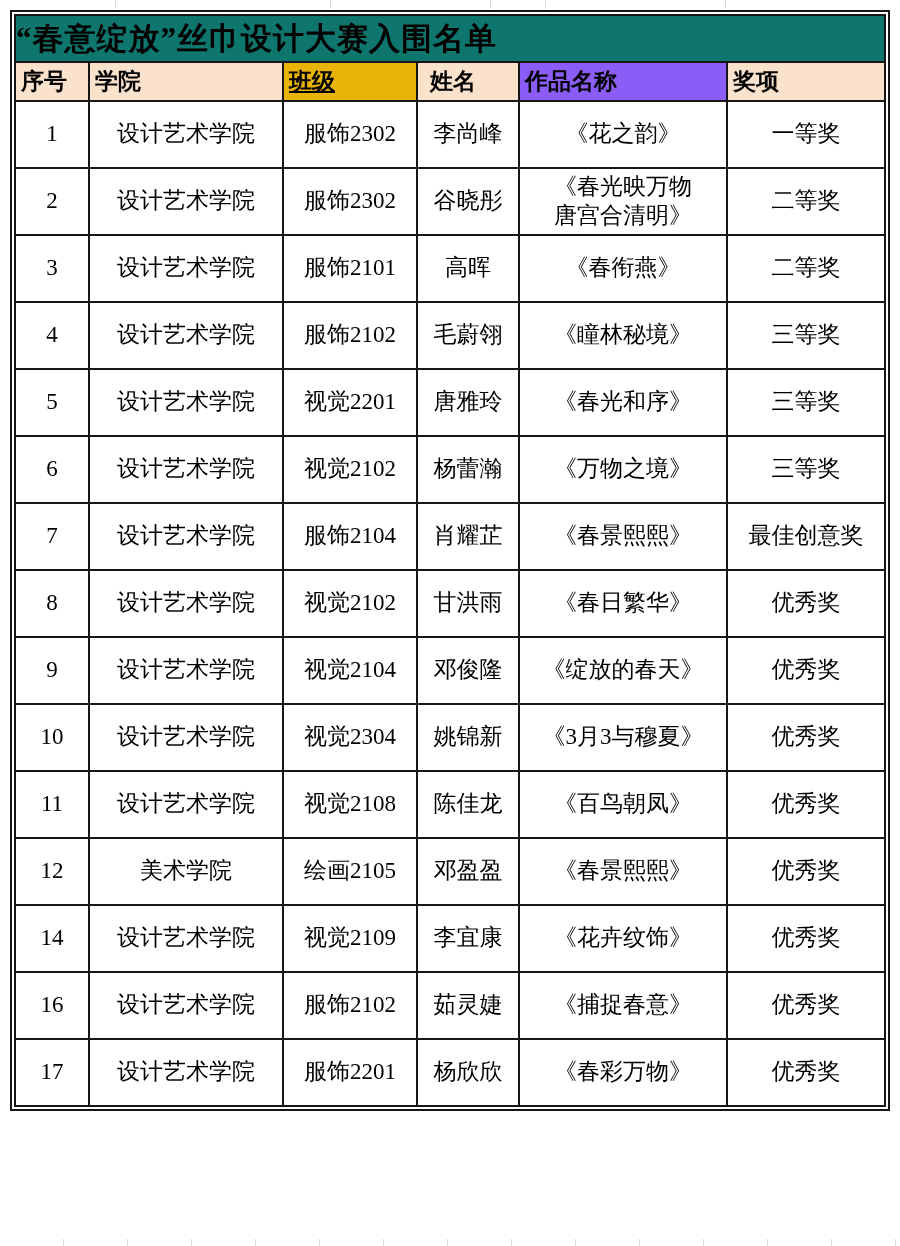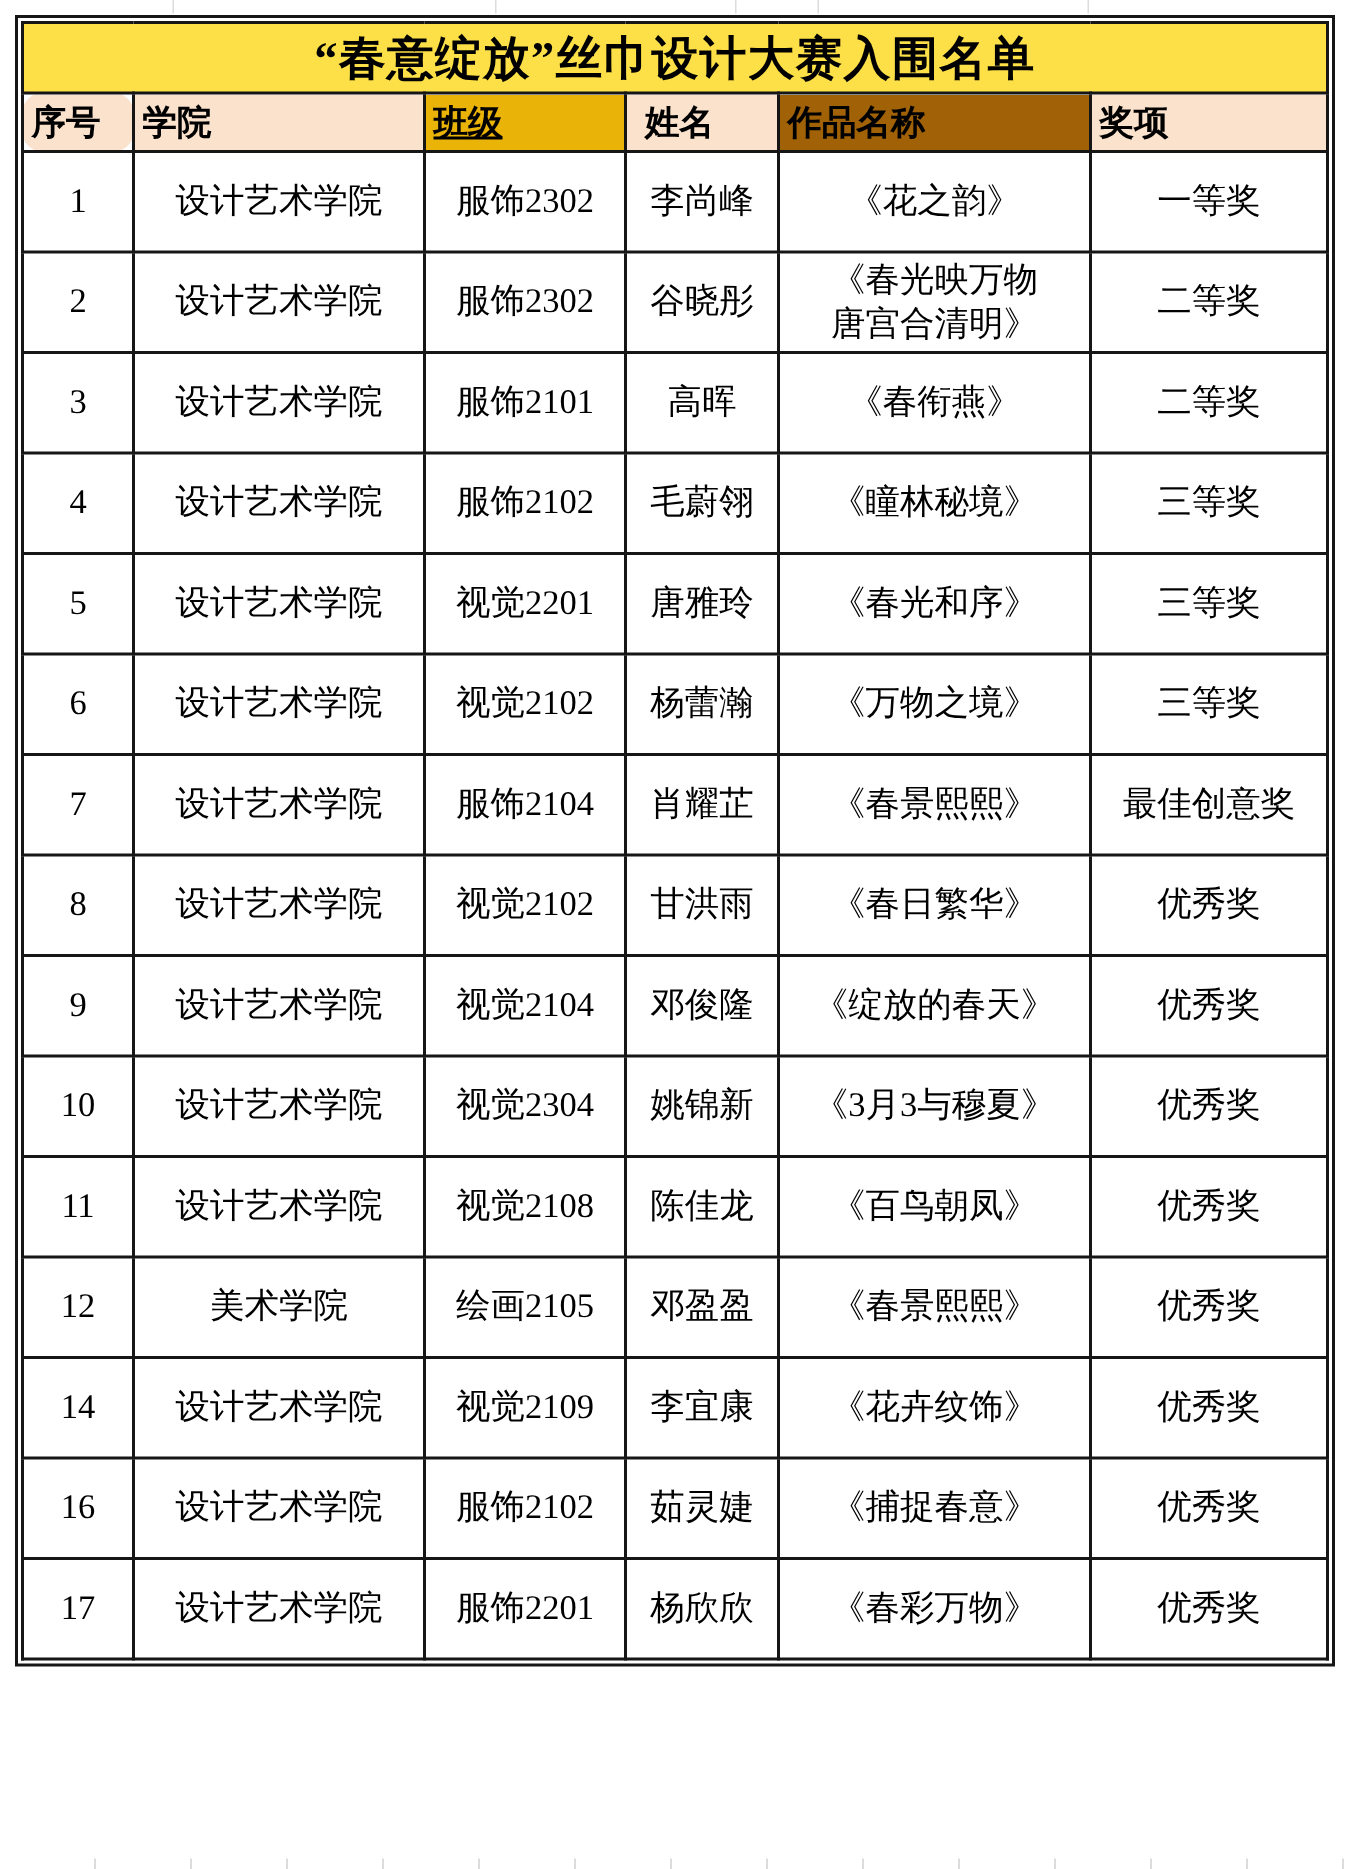--- a/index.html
+++ b/index.html
@@ -41,26 +41,25 @@
     table-layout: fixed;
     width: 870px;
   }
   td, th {
     border: 2px solid #161616;
     overflow: hidden;
     padding: 0;
   }
   .title-cell {
     height: 45px;
-    text-align: center;
     vertical-align: middle;
     font-size: 31px;
     font-weight: bold;
     letter-spacing: 1px;
-    background: #fde047;
+    background: #0f766e;
   }
   .header-tr th {
     height: 37px;
     text-align: left;
     vertical-align: middle;
     padding-left: 5px;
     font-size: 23px;
     font-weight: 600;
   }
   .data-tr td {
@@ -91,25 +90,25 @@
           <col style="width: 134px;">
           <col style="width: 102px;">
           <col style="width: 208px;">
           <col style="width: 158px;">
         </colgroup>
       <tbody id="tbody">
         <tr>
           <td class="title-cell" colspan="6">“春意绽放”丝巾设计大赛入围名单</td>
         </tr>
         <tr class="header-tr" id="header-row">
-            <th style="background: rgb(251, 226, 204); border-radius: 13px;">序号</th>
+            <th style="background: rgb(251, 226, 204);">序号</th>
             <th style="background: rgb(251, 226, 204);">学院</th>
             <th style="background: #eab308; text-decoration: underline;">班级</th>
             <th style="background: rgb(251, 226, 204); padding-left: 12px;">姓名</th>
-            <th style="background: #a16207;">作品名称</th>
+            <th style="background: #8b5cf6;">作品名称</th>
             <th style="background: rgb(251, 226, 204); margin-left: 24px;">奖项</th>
           </tr>
 
       <tr class="data-tr">
             <td class="cell-index">1</td>
             <td class="cell-college">设计艺术学院</td>
             <td class="cell-class">服饰2302</td>
             <td class="cell-name">李尚峰</td>
             <td class="cell-work-title">《花之韵》</td>
             <td class="cell-award">一等奖</td>

